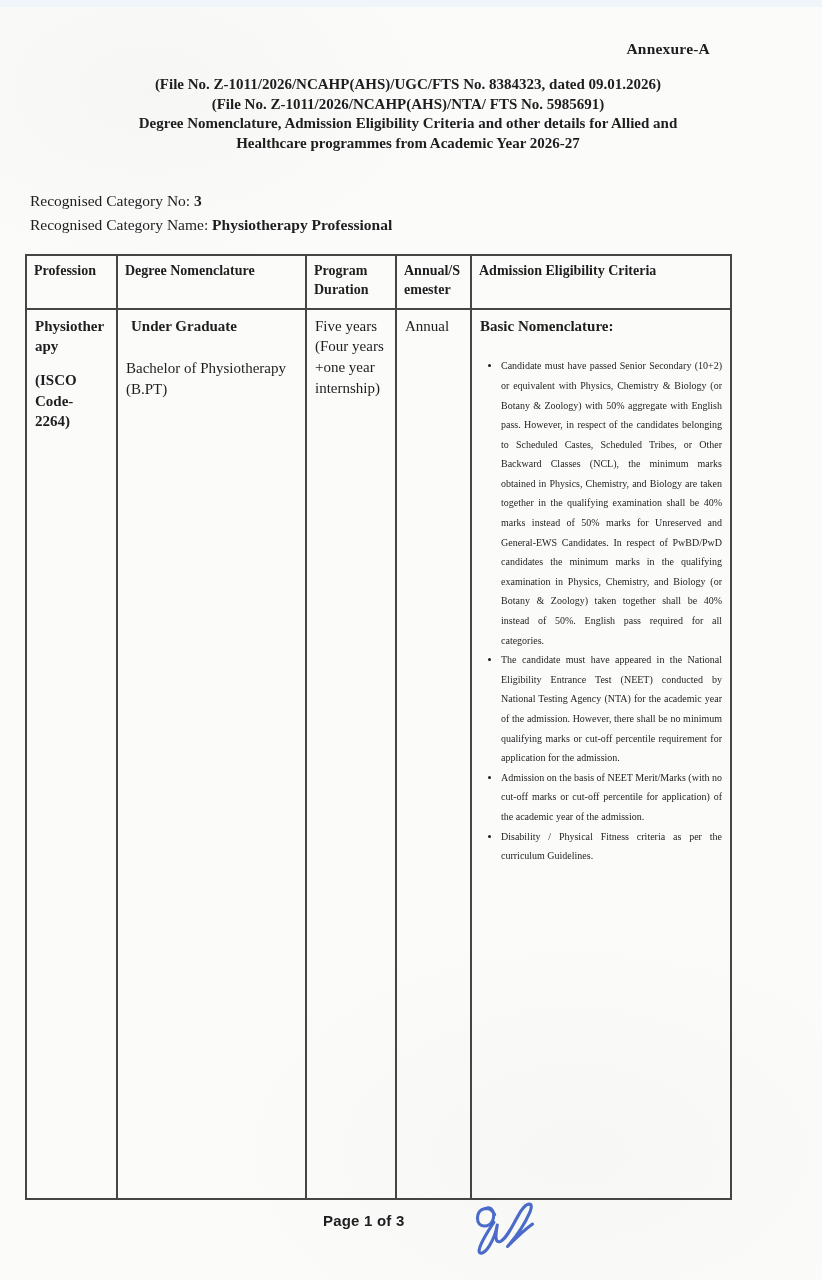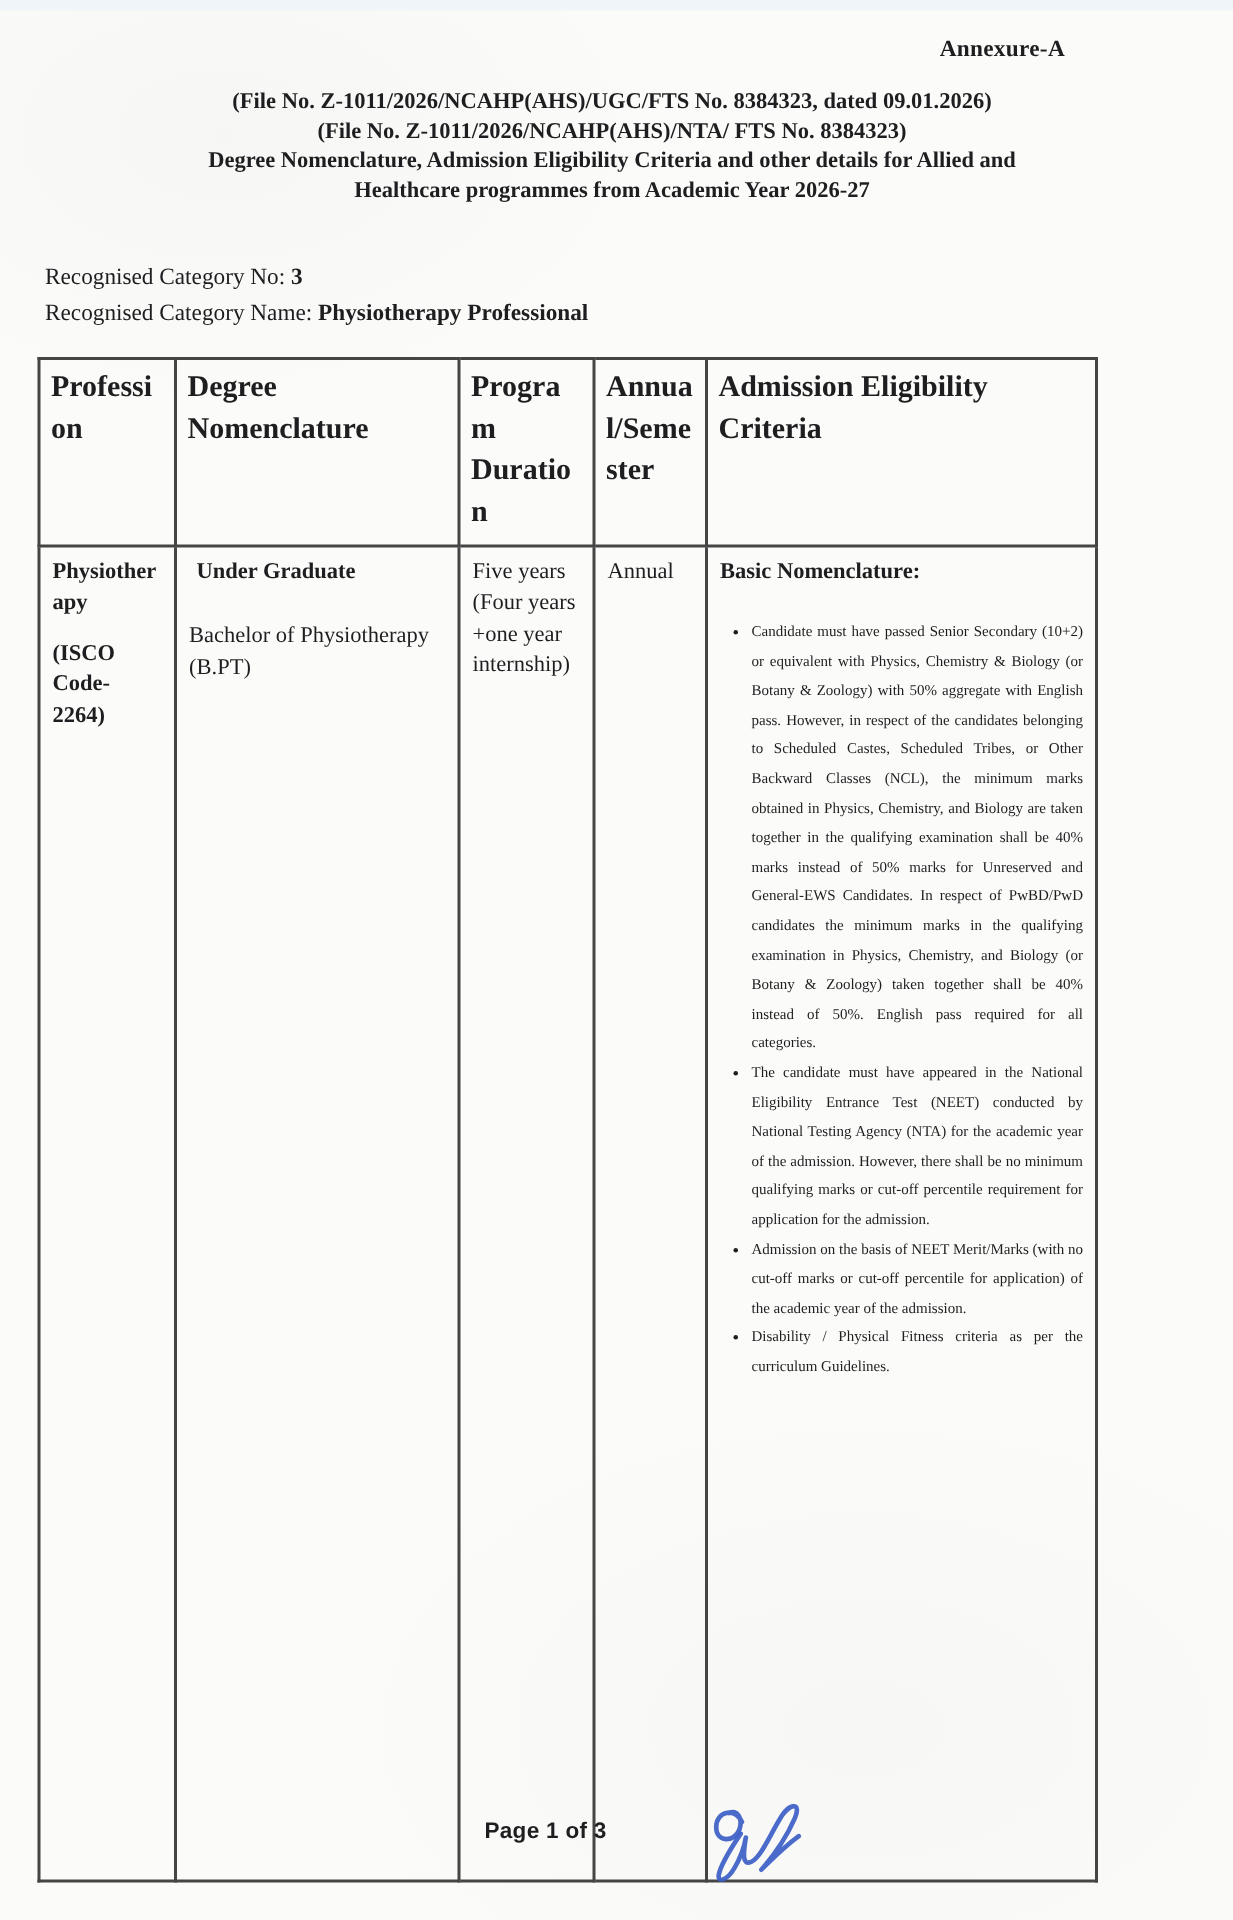--- a/index.html
+++ b/index.html
@@ -20,21 +20,21 @@
       var(--paper);
     overflow:hidden;
     color:var(--text-ink);
     font-family:"Liberation Serif","DejaVu Serif",serif;
   }
   .page::before{
     content:"";position:absolute;top:0;left:0;right:0;height:7px;
     background:#eef4fa;opacity:.9;
   }
   .annexure-line{
-    padding-top:24px;
+    padding-top:40px;
     width:710px;
     text-align:right;
     font-weight:bold;
     font-size:15.5px;
     letter-spacing:.2px;
   }
   .head-block{
     width:730px;
     margin-top:17px;
     text-align:center;
@@ -55,21 +55,21 @@
     border-collapse:collapse;
     table-layout:fixed;
   }
   .doc-table th,.doc-table td{
     border:2px solid var(--border-ink);
     vertical-align:top;
     text-align:left;
     overflow-wrap:break-word;
   }
   .doc-table th{
-    font-size:20px;
+    font-size:14px;
     font-weight:bold;
     padding:5px 7px 8px 7px;
     line-height:1.38;
   }
   .doc-table td{
     font-size:15px;
     padding:6px 8px;
     line-height:1.38;
     height:890px;
   }
@@ -109,21 +109,21 @@
 </style>
 </head>
 <body>
 
 <div class="page">
 
   <div class="annexure-line">Annexure-A</div>
 
   <div class="head-block">
     <div>(File No. Z-1011/2026/NCAHP(AHS)/UGC/FTS No. 8384323, dated 09.01.2026)</div>
-    <div>(File No. Z-1011/2026/NCAHP(AHS)/NTA/ FTS No. 8384323)</div>
+    <div>(File No. Z-1011/2026/NCAHP(AHS)/NTA/ FTS No. 5985691)</div>
     <div>Degree Nomenclature, Admission Eligibility Criteria and other details for Allied and</div>
     <div>Healthcare programmes from Academic Year 2026-27</div>
   </div>
 
   <div class="category-block">
     <div><span>Recognised Category No: </span><span class="val">3</span></div>
     <div><span>Recognised Category Name: </span><span class="val">Physiotherapy Professional</span></div>
   </div>
 
   <table class="doc-table">

